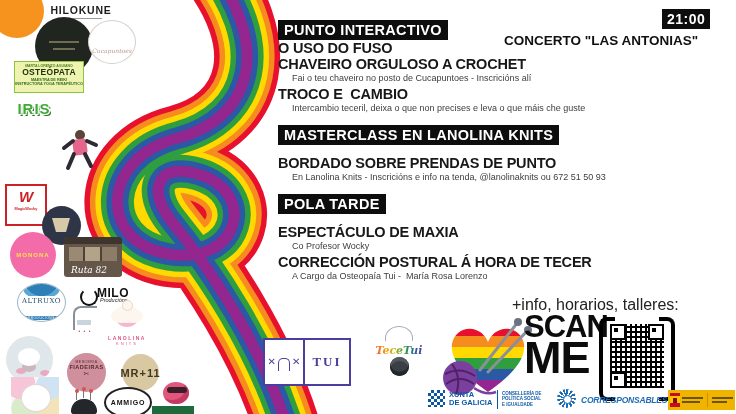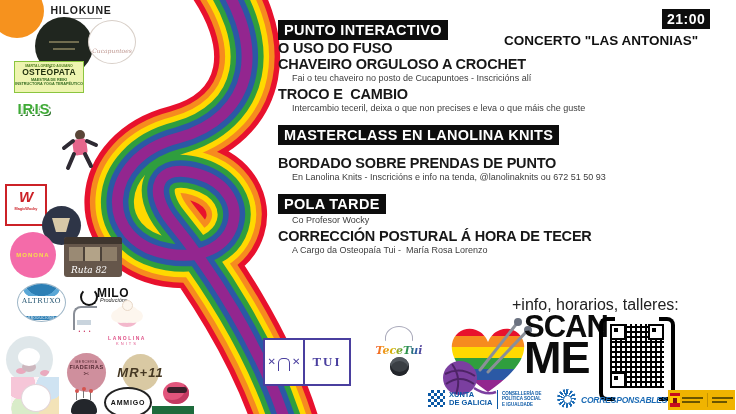--- a/index.html
+++ b/index.html
@@ -102,21 +102,21 @@
   .lanolina .lt{margin-top:12px;font-size:5px;font-weight:bold;color:#e0568b;letter-spacing:1.5px;}
   .lanolina .lt2{font-size:4px;color:#e0568b;letter-spacing:2px;}
   .sheepc{left:6px;top:336px;width:47px;height:47px;background:#dfe7ea;overflow:hidden;}
   .sheepc::before{content:"";position:absolute;left:12px;top:12px;width:22px;height:18px;background:#fff;border-radius:50%;
       box-shadow:0 10px 0 -4px #cdb7be,-8px 14px 0 -6px #eaa9be,16px 16px 0 -6px #eaa9be;}
   .fiad{left:67px;top:353px;width:39px;height:39px;background:#cf8f9d;text-align:center;color:#552a33;}
   .fiad .f1{font-size:3.4px;margin-top:7px;letter-spacing:.5px;}
   .fiad .f2{font-size:5.5px;font-weight:bold;letter-spacing:.5px;}
   .fiad .f3{font-size:7px;line-height:1;}
   .mr11{left:122px;top:354px;width:37px;height:37px;background:#d9c9a3;display:flex;align-items:center;justify-content:center;}
-  .mr11 span{font-size:13px;font-weight:bold;color:#443722;letter-spacing:1px;font-style:italic;}
+  .mr11 span{font-size:11px;font-weight:bold;color:#443722;letter-spacing:1px;}
   .fabrica{left:11px;top:377px;width:48px;height:37px;background:
       radial-gradient(circle at 20% 20%,#f6c6d8 0 30%,transparent 31%),
       radial-gradient(circle at 80% 25%,#cfe3f2 0 28%,transparent 29%),
       radial-gradient(circle at 30% 85%,#d9ecc9 0 30%,transparent 31%),
       radial-gradient(circle at 85% 80%,#f3e3b8 0 30%,transparent 31%),#fdf4f7;}
   .fabrica::after{content:"";position:absolute;left:10px;top:7px;width:28px;height:26px;border-radius:50%;background:#fff;
       border:1px solid #e2d5da;}
   .pincushion{left:66px;top:394px;width:36px;height:20px;}
   .pincushion .dome{width:26px;height:15px;margin:5px auto 0;background:#23262b;border-radius:13px 13px 3px 3px;position:relative;}
   .pincushion .dome i{position:absolute;width:1px;height:8px;background:#777;top:-7px;}
@@ -256,20 +256,21 @@
     <div class="etitle">CHAVEIRO ORGULOSO A CROCHET</div>
     <div class="edesc">Fai o teu chaveiro no posto de Cucapuntoes - Inscricións alí</div>
     <div class="etitle">TROCO E  CAMBIO</div>
     <div class="edesc">Intercambio teceril, deixa o que non precises e leva o que máis che guste</div>
 
     <div class="gap1"><span class="hdr">MASTERCLASS EN LANOLINA KNITS</span></div>
     <div class="etitle gap2">BORDADO SOBRE PRENDAS DE PUNTO</div>
     <div class="edesc">En Lanolina Knits - Inscricións e info na tenda, @lanolinaknits ou 672 51 50 93</div>
 
     <div class="gap1"><span class="hdr">POLA TARDE</span></div>
+    <div class="etitle gap2">ESPECTÁCULO DE MAXIA</div>
     <div class="edesc">Co Profesor Wocky</div>
     <div class="etitle">CORRECCIÓN POSTURAL Á HORA DE TECER</div>
     <div class="edesc">A Cargo da Osteopaía Tui -  María Rosa Lorenzo</div>
   </div>
 
   <div class="time-badge">21:00</div>
   <div class="concert">CONCERTO "LAS ANTONIAS"</div>
 
   <div class="info-line">+info, horarios, talleres:</div>
 

